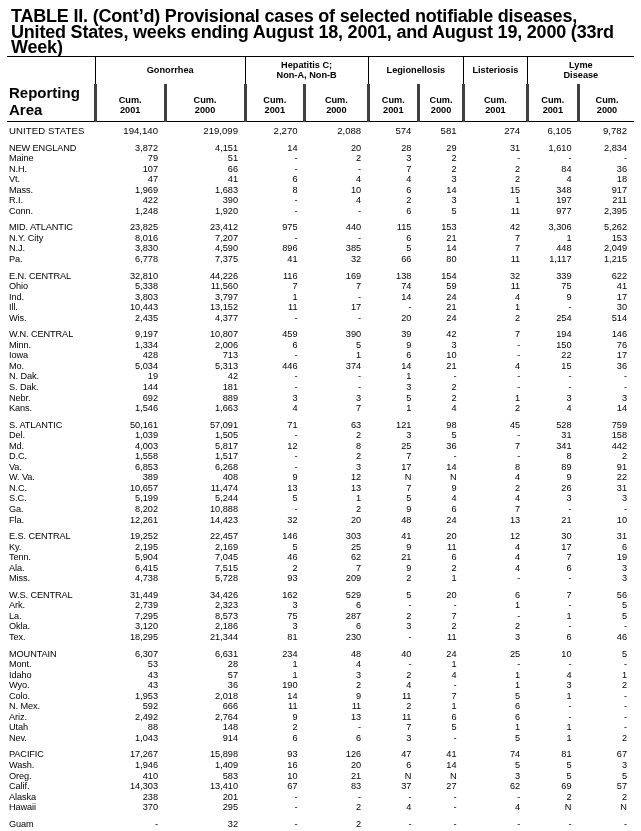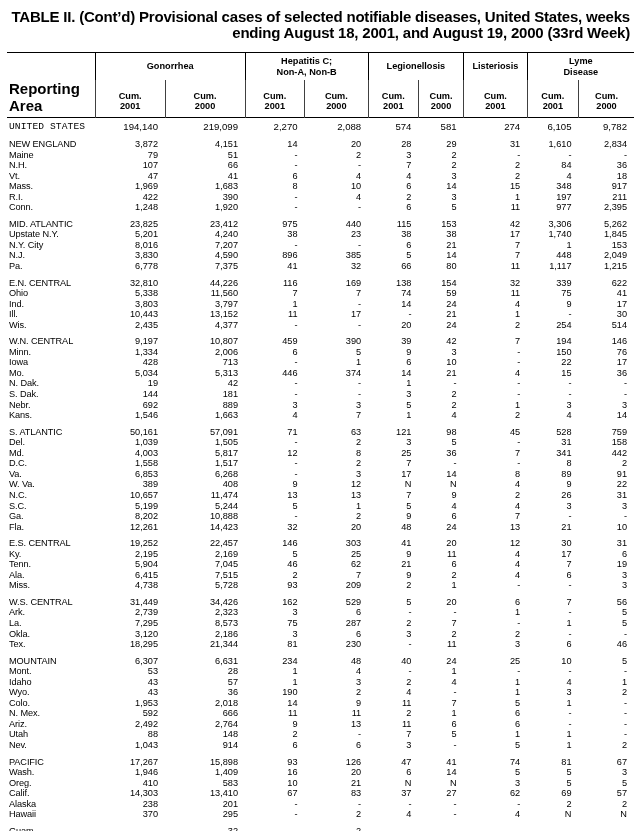--- a/index.html
+++ b/index.html
@@ -15,26 +15,26 @@
     overflow: hidden;
   }
   .page {
     position: relative;
     width: 641px;
     height: 831px;
     box-sizing: border-box;
     padding: 6px 7px 0 7px;
   }
   .title {
-    text-align: right;
+    text-align: left;
     font-weight: bold;
-    font-size: 15px;
+    font-size: 18px;
     line-height: 15.5px;
     letter-spacing: -0.2px;
-    margin: 3px 4px 12px 4px;
+    margin: 3px 4px 0 4px;
   }
   table.tbl {
     width: 100%;
     border-collapse: collapse;
     font-size: 9.2px;
     table-layout: fixed;
   }
   .hdr-top td, .hdr-top th {
     vertical-align: middle;
   }
@@ -63,21 +63,21 @@
   }
   th.grp.noline {
     border-left: none;
   }
   th.sub {
     font-weight: bold;
     font-size: 9.2px;
     line-height: 10px;
     text-align: center;
     padding: 2px 0 6px 0;
-    border-left: 1px solid #404040;
+    border-left: 3px solid #404040;
     vertical-align: bottom;
   }
   th.rarea {
     font-weight: bold;
     font-size: 15px;
     text-align: left;
     vertical-align: bottom;
     padding: 0 0 3px 2px;
     border-left: none;
   }
@@ -95,21 +95,21 @@
   tr.data td {
     font-size: 9.2px;
     line-height: 10.55px;
     height: 10.55px;
   }
   tr.us td {
     font-size: 9.6px;
     line-height: 13px;
     padding-top: 2px;
   }
-  tr.us td.area { letter-spacing: 0.1px; font-family: Liberation Mono, monospace; }
+  tr.us td.area { letter-spacing: 0.1px; }
   tr.spacer td {
     height: 6px;
     font-size: 0;
     line-height: 0;
     padding: 0;
   }
 </style>
 </head>
 <body>
 
@@ -304,32 +304,20 @@
           <td class="num">23,412</td>
           <td class="num">975</td>
           <td class="num">440</td>
           <td class="num">115</td>
           <td class="num">153</td>
           <td class="num">42</td>
           <td class="num">3,306</td>
           <td class="num">5,262</td>
         </tr>
         <tr class="data">
-          <td class="area">Upstate N.Y.</td>
-          <td class="num">5,201</td>
-          <td class="num">4,240</td>
-          <td class="num">38</td>
-          <td class="num">23</td>
-          <td class="num">38</td>
-          <td class="num">38</td>
-          <td class="num">17</td>
-          <td class="num">1,740</td>
-          <td class="num">1,845</td>
-        </tr>
-        <tr class="data">
           <td class="area">N.Y. City</td>
           <td class="num">8,016</td>
           <td class="num">7,207</td>
           <td class="num">-</td>
           <td class="num">-</td>
           <td class="num">6</td>
           <td class="num">21</td>
           <td class="num">7</td>
           <td class="num">1</td>
           <td class="num">153</td>

